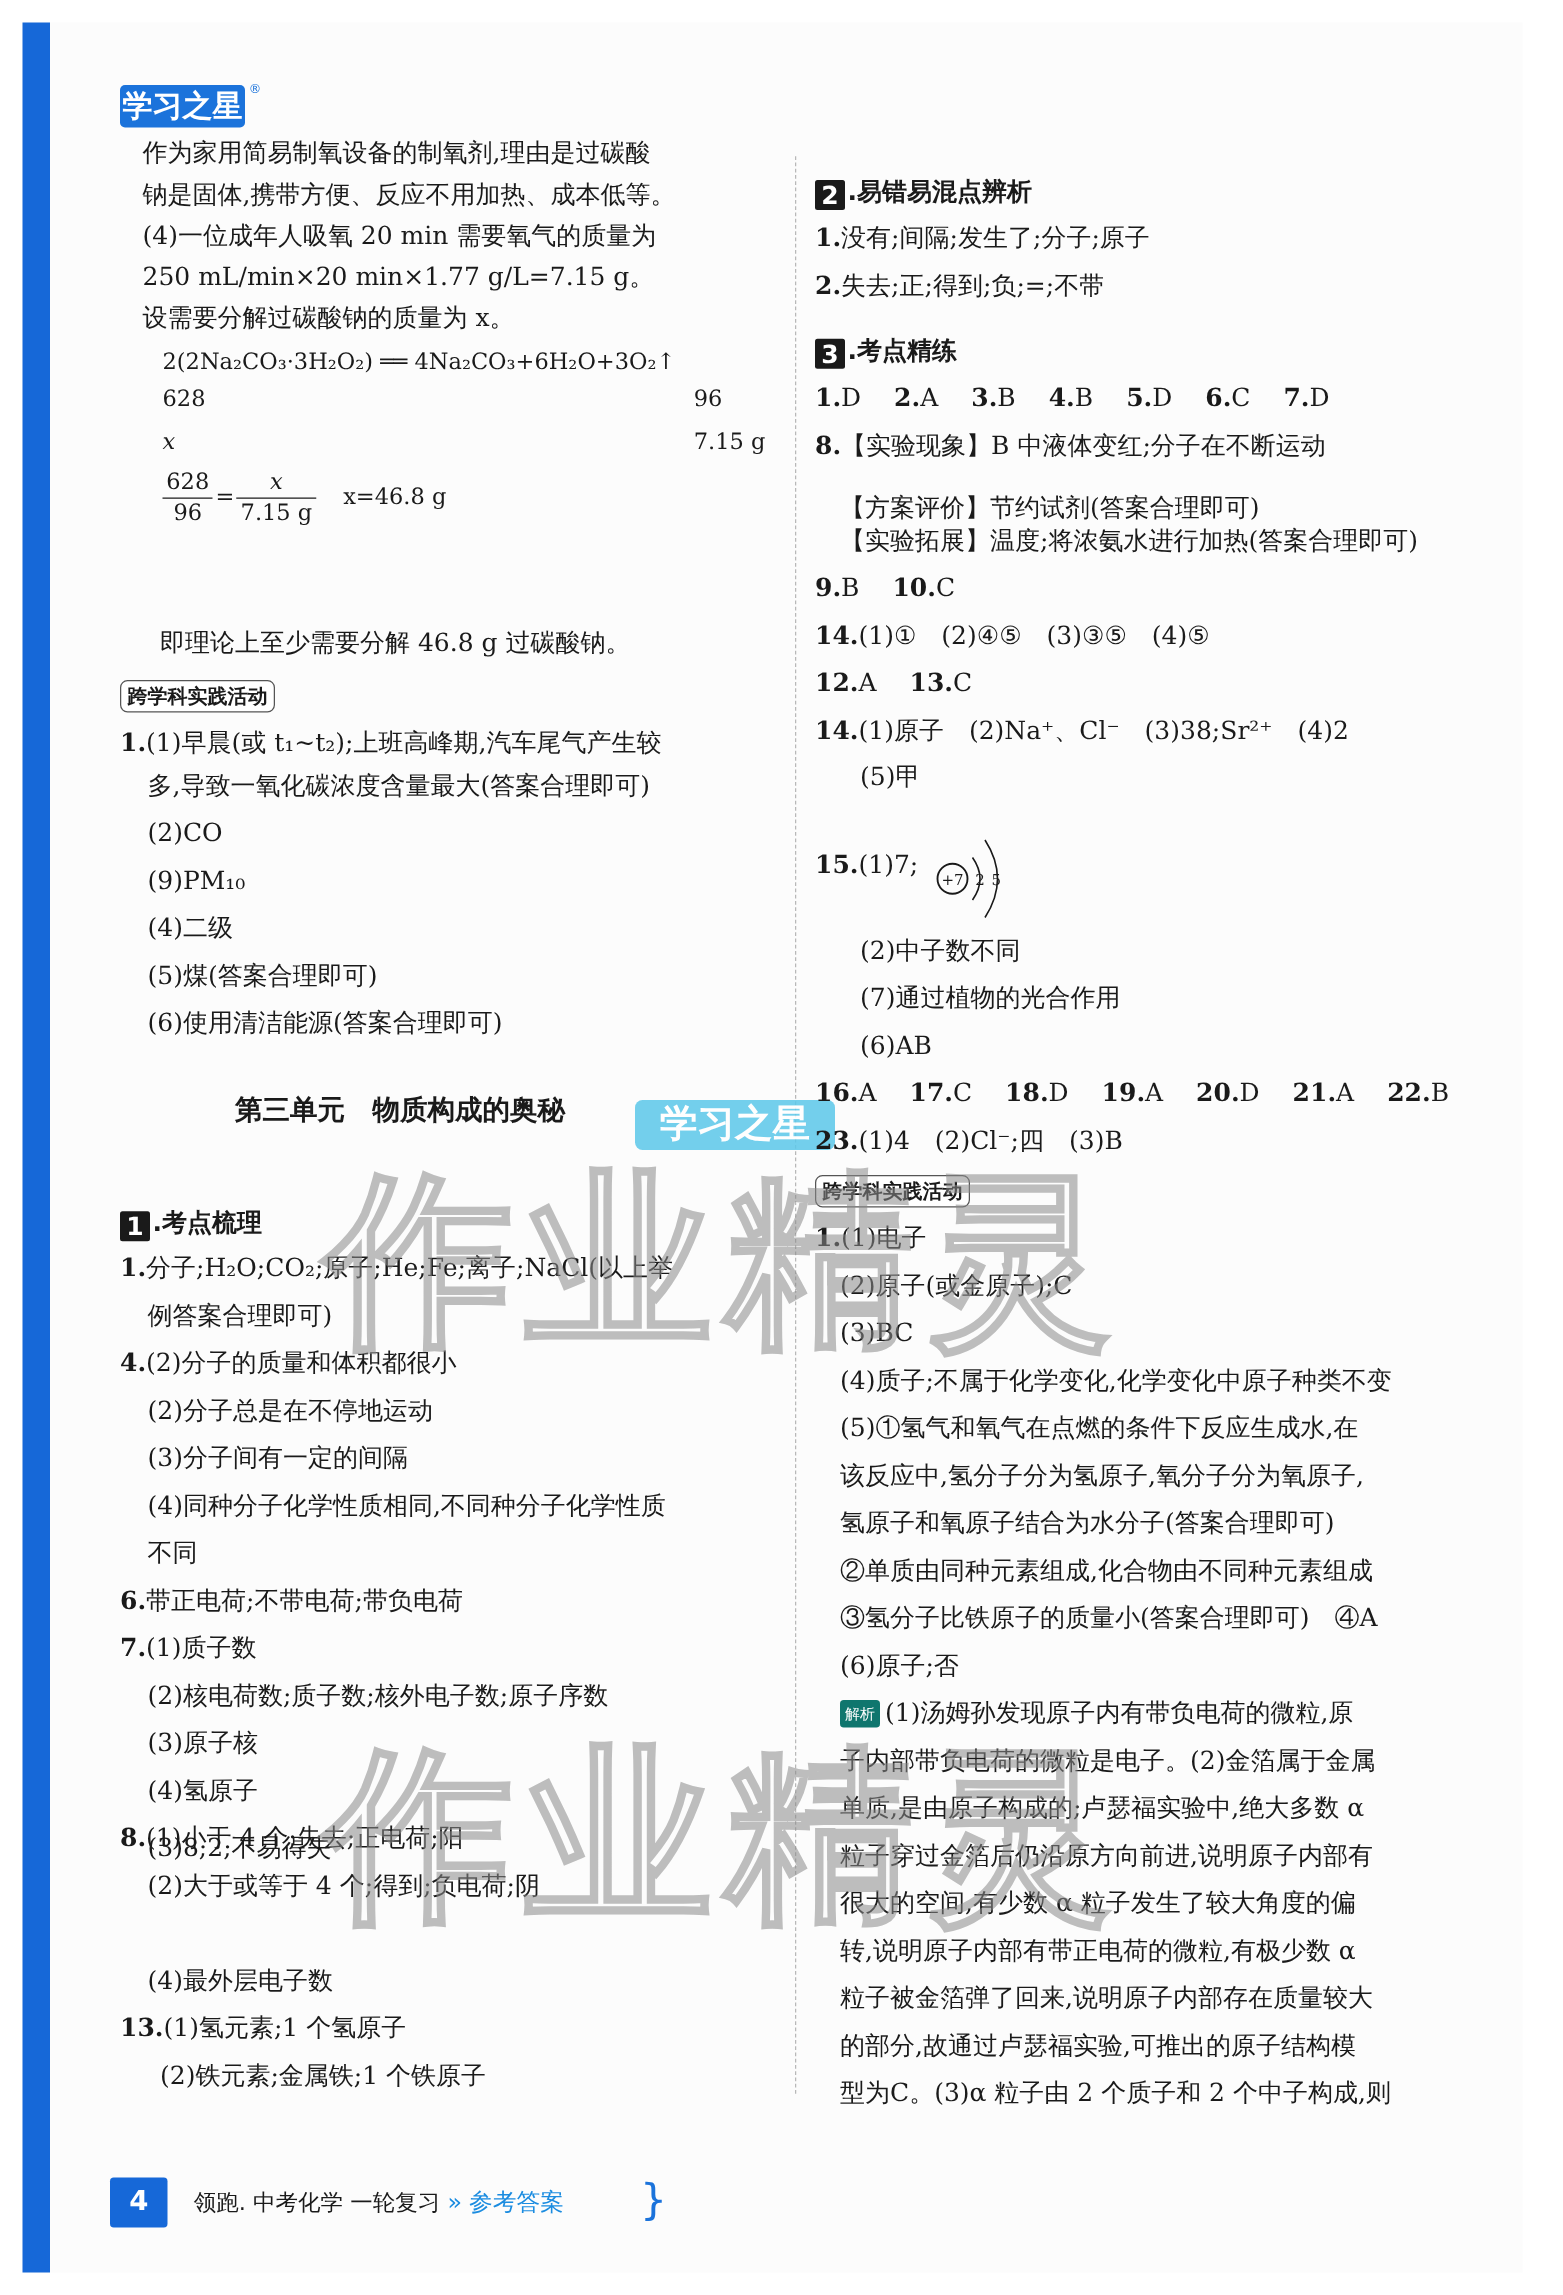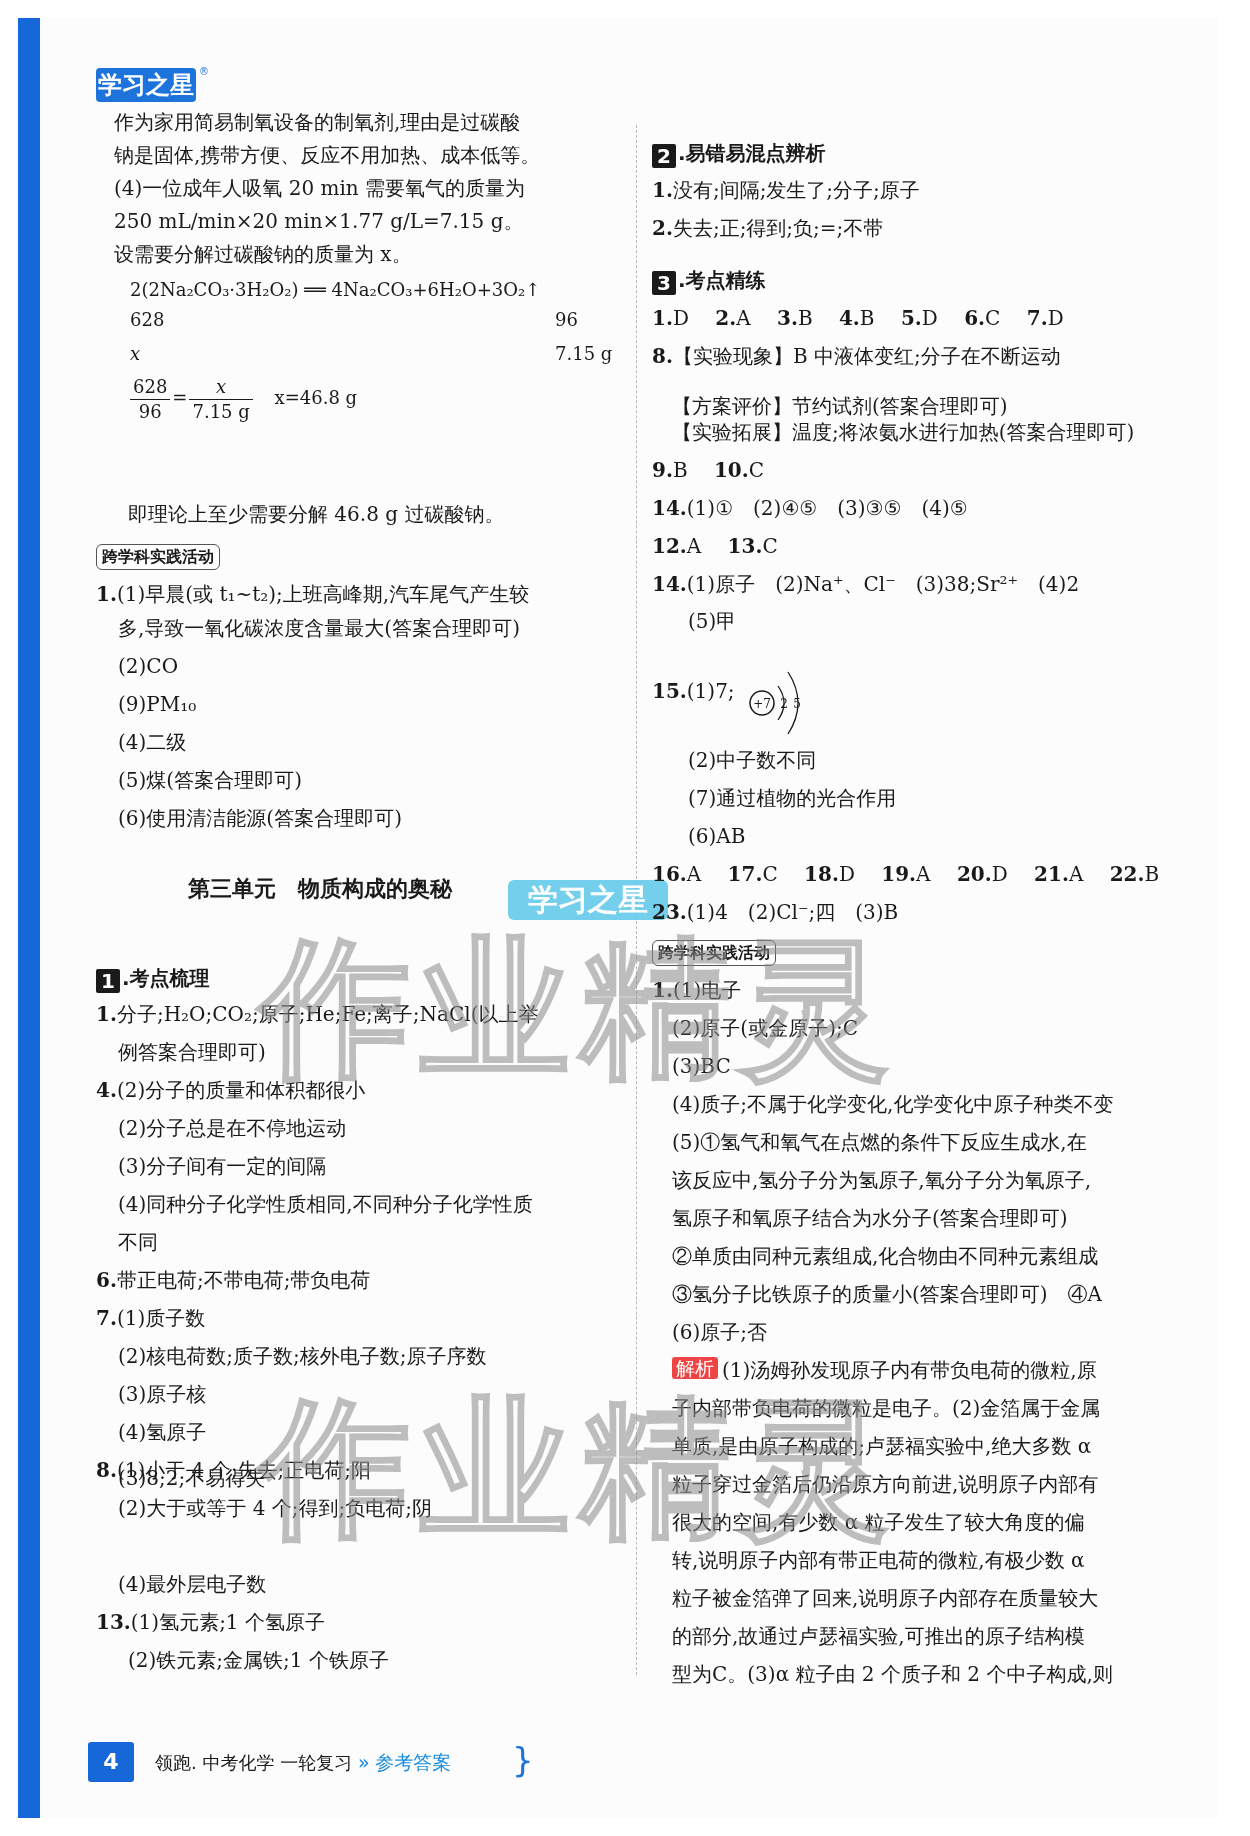--- a/index.html
+++ b/index.html
@@ -34,22 +34,22 @@
   .wm-logo {
     position:absolute; left:508px; top:880px; width:160px; height:40px; background:#5cc8ea; opacity:0.85;
     border-radius:6px; color:#fff; font-family:"DejaVu Sans", sans-serif; font-weight:bold; font-size:30px;
     line-height:40px; text-align:center;
   }
   .watermark {
     position:absolute; font-family:"DejaVu Sans", sans-serif; font-weight:bold; font-size:150px;
     color:transparent; -webkit-text-stroke:2px #8a8a8a; opacity:0.55; letter-spacing:10px; white-space:nowrap;
   }
   .jiexi {
-    display:inline-block; background:#ef4444; color:#fff; font-family:"DejaVu Sans", sans-serif;
-    font-size:19px; line-height:22px; padding:0 4px; border-radius:3px; margin-right:4px; vertical-align:2px;
+    display:inline-block; background:#0f766e; color:#fff; font-family:"DejaVu Sans", sans-serif;
+    font-size:12px; line-height:22px; padding:0 4px; border-radius:3px; margin-right:4px; vertical-align:2px;
   }
   .frac { display:inline-block; text-align:center; vertical-align:middle; margin:0 2px; }
   .frac span { display:block; line-height:24px; padding:0 3px; }
   .frac .top { border-bottom:1px solid #1a1a1a; }
   .atom { position:absolute; left:748px; top:666px; width:90px; height:74px; }
   .footer-num {
     position:absolute; left:88px; top:1742px; width:46px; height:40px; background:#1668d8; color:#fff;
     font-family:"DejaVu Sans", sans-serif; font-weight:bold; font-size:22px; line-height:40px; text-align:center; border-radius:3px;
   }
   .footer-text { position:absolute; left:155px; top:1748px; font-family:"DejaVu Sans", sans-serif; font-size:18px; line-height:28px; white-space:nowrap; color:#1a1a1a; }

